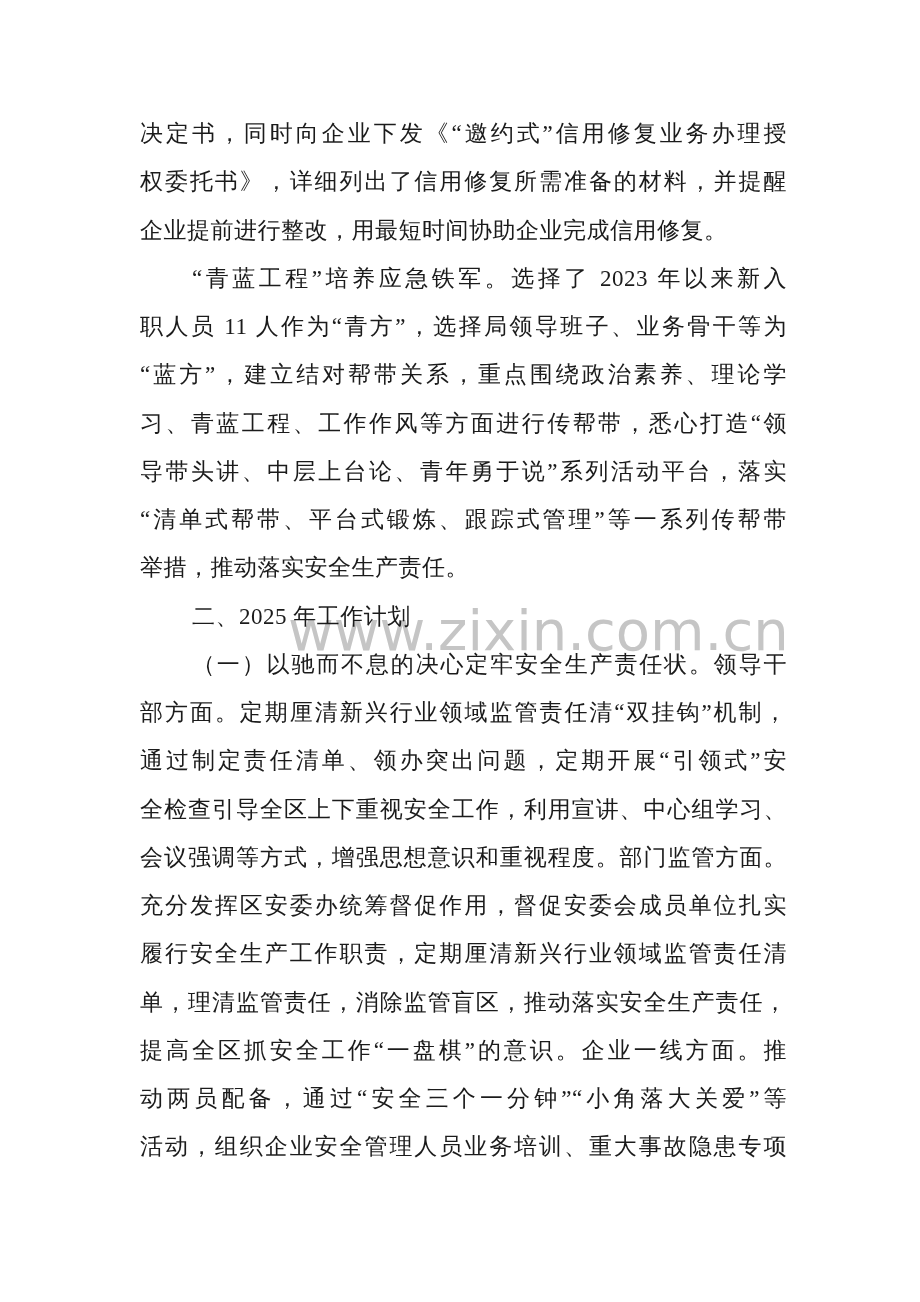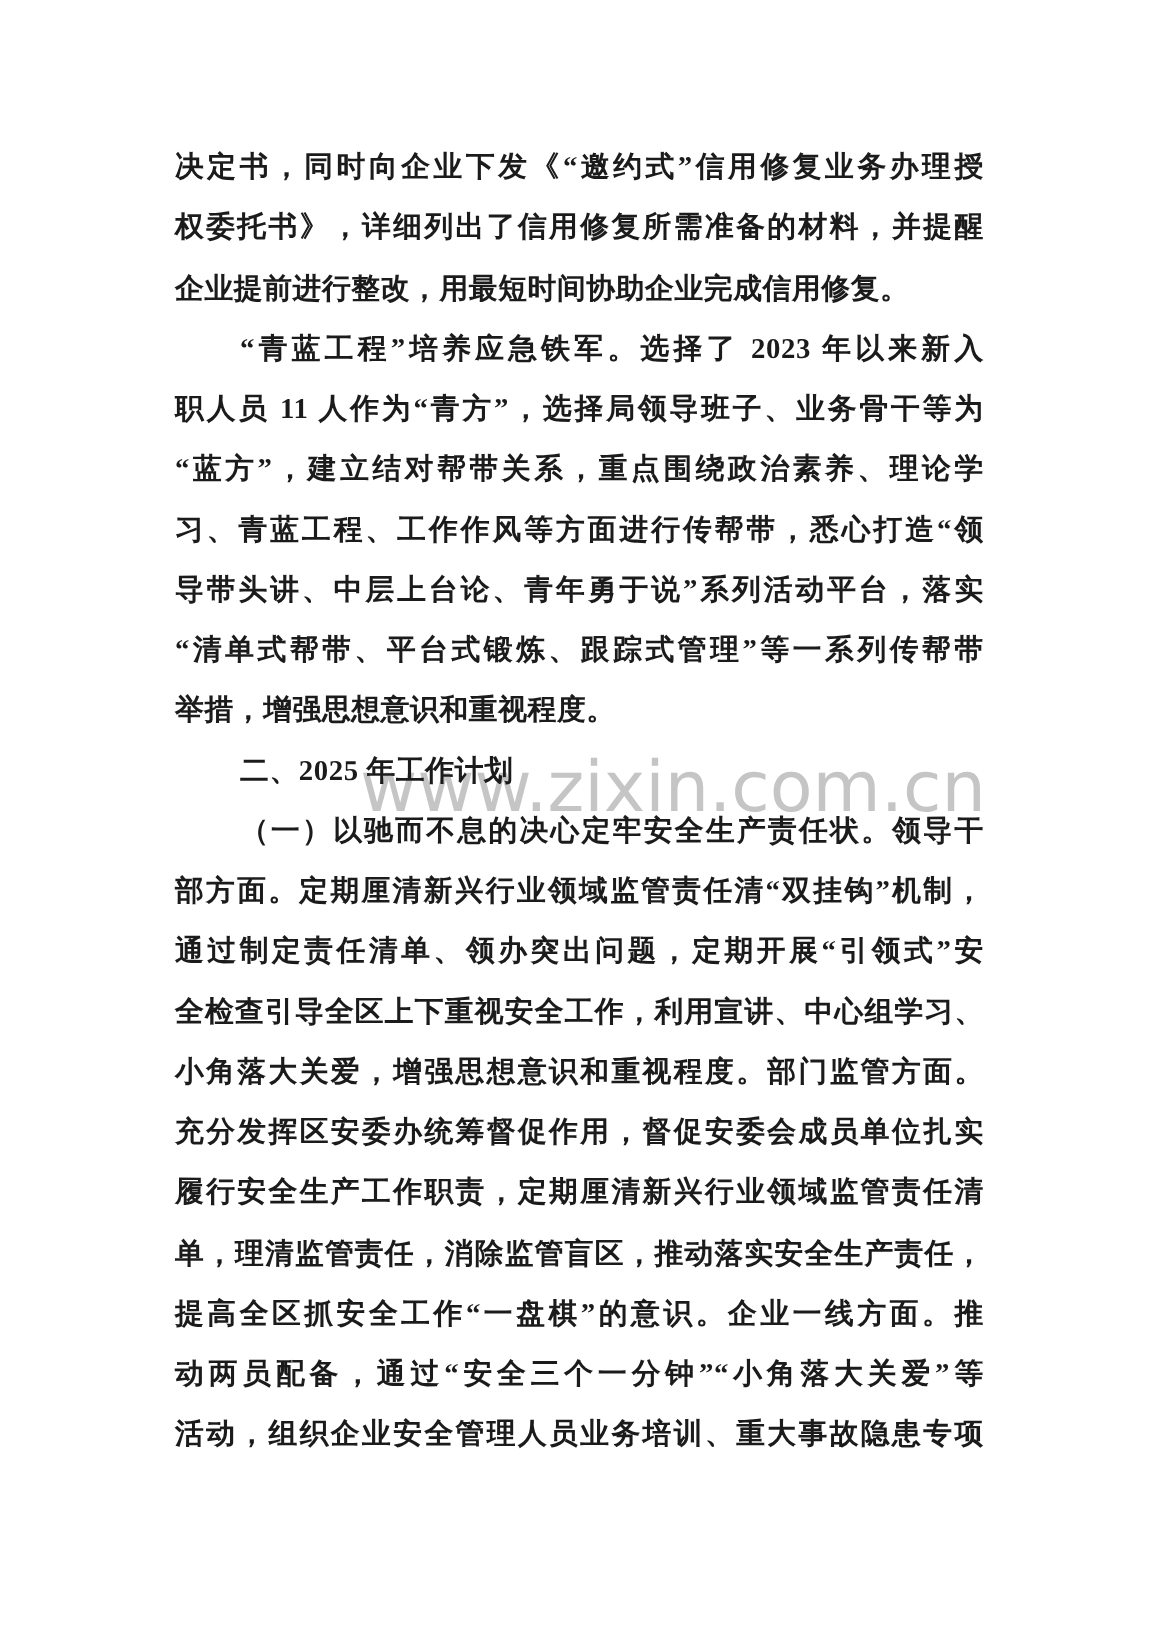--- a/index.html
+++ b/index.html
@@ -39,21 +39,20 @@
   }
   .line {
     height: 48.25px;
     line-height: 48.25px;
     font-size: 23px;
     letter-spacing: 0.5px;
     text-align: justify;
     text-align-last: justify;
     text-justify: inter-character;
     white-space: normal;
-    font-weight: bold;
   }
   .line.left {
     text-align: center;
     text-align-last: left;
   }
   .line.indent {
     text-indent: 52px;
   }
 </style>
 </head>
@@ -66,27 +65,27 @@
   <div class="doc-text">
     <div class="line">决定书，同时向企业下发《“邀约式”信用修复业务办理授</div>
     <div class="line">权委托书》，详细列出了信用修复所需准备的材料，并提醒</div>
     <div class="line left">企业提前进行整改，用最短时间协助企业完成信用修复。</div>
     <div class="line indent">“青蓝工程”培养应急铁军。选择了 2023 年以来新入</div>
     <div class="line">职人员 11 人作为“青方”，选择局领导班子、业务骨干等为</div>
     <div class="line">“蓝方”，建立结对帮带关系，重点围绕政治素养、理论学</div>
     <div class="line">习、青蓝工程、工作作风等方面进行传帮带，悉心打造“领</div>
     <div class="line">导带头讲、中层上台论、青年勇于说”系列活动平台，落实</div>
     <div class="line">“清单式帮带、平台式锻炼、跟踪式管理”等一系列传帮带</div>
-    <div class="line left">举措，增强思想意识和重视程度。</div>
+    <div class="line left">举措，推动落实安全生产责任。</div>
     <div class="line left indent">二、2025 年工作计划</div>
     <div class="line indent">（一）以驰而不息的决心定牢安全生产责任状。领导干</div>
     <div class="line">部方面。定期厘清新兴行业领域监管责任清“双挂钩”机制，</div>
     <div class="line">通过制定责任清单、领办突出问题，定期开展“引领式”安</div>
     <div class="line">全检查引导全区上下重视安全工作，利用宣讲、中心组学习、</div>
-    <div class="line">小角落大关爱，增强思想意识和重视程度。部门监管方面。</div>
+    <div class="line">会议强调等方式，增强思想意识和重视程度。部门监管方面。</div>
     <div class="line">充分发挥区安委办统筹督促作用，督促安委会成员单位扎实</div>
     <div class="line">履行安全生产工作职责，定期厘清新兴行业领域监管责任清</div>
     <div class="line">单，理清监管责任，消除监管盲区，推动落实安全生产责任，</div>
     <div class="line">提高全区抓安全工作“一盘棋”的意识。企业一线方面。推</div>
     <div class="line">动两员配备，通过“安全三个一分钟”“小角落大关爱”等</div>
     <div class="line">活动，组织企业安全管理人员业务培训、重大事故隐患专项</div>
   </div>
 
 </div>
 

